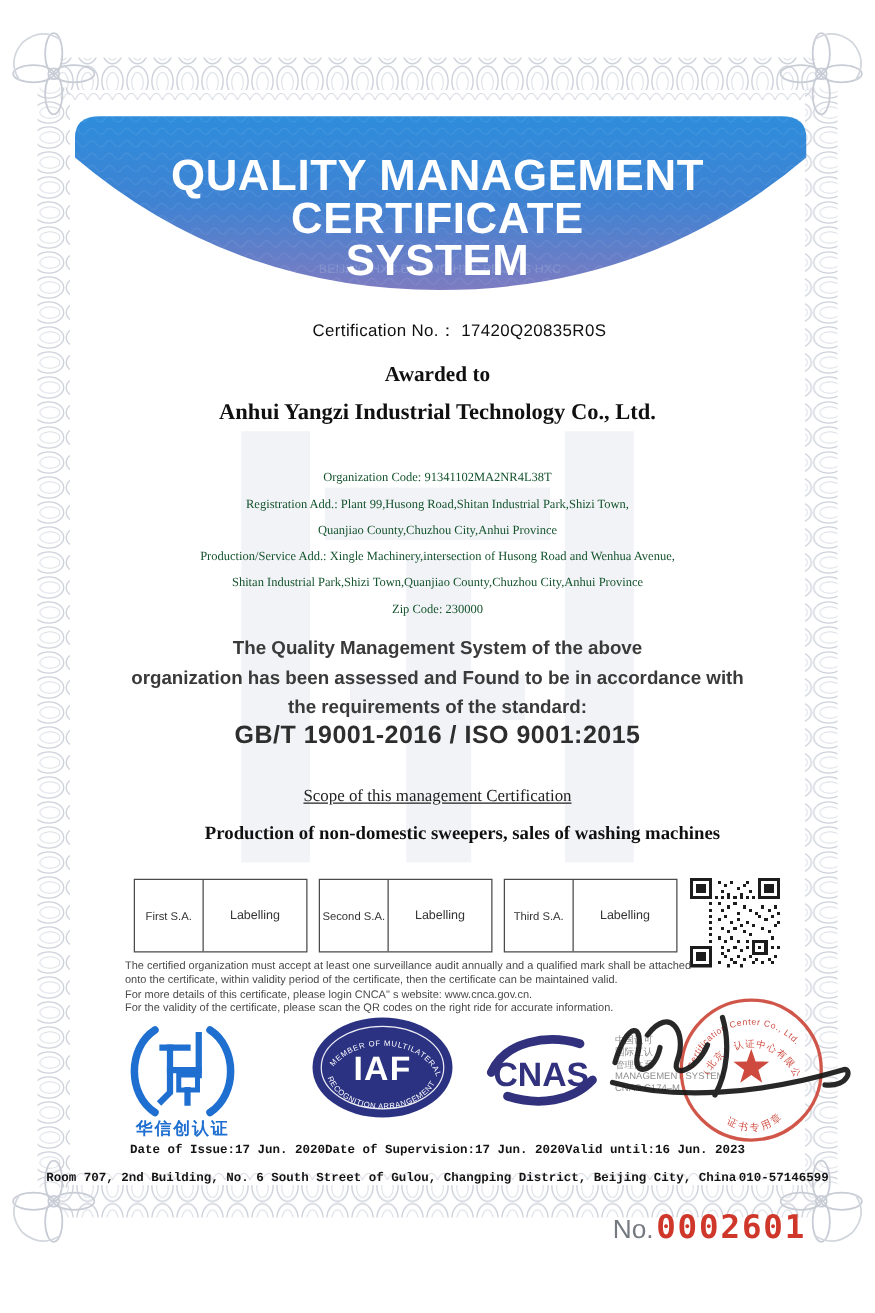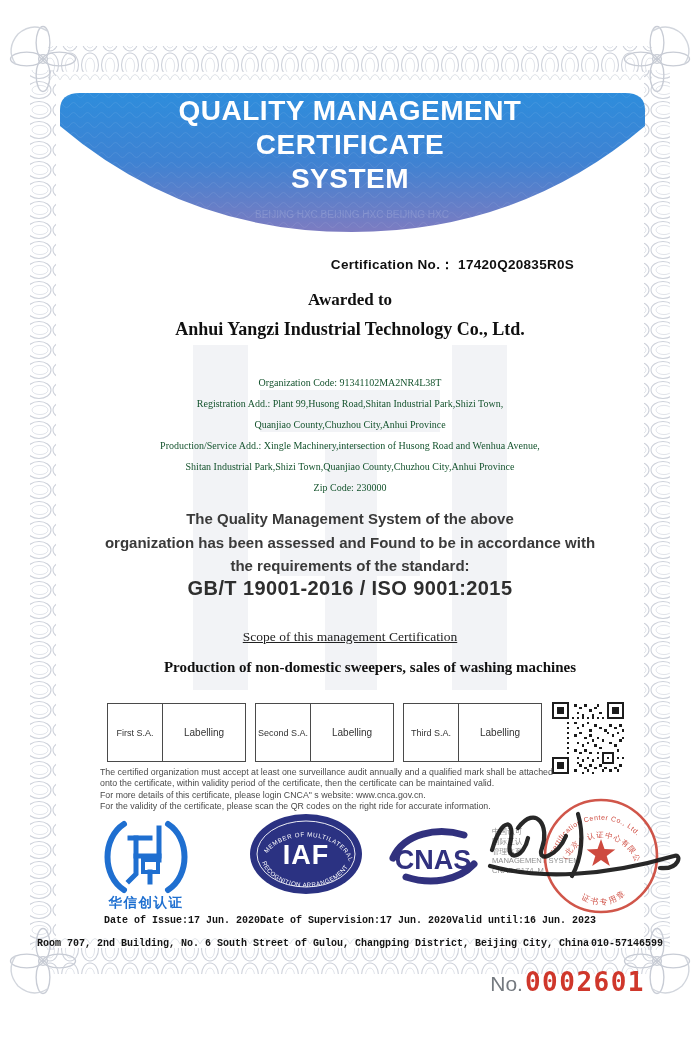--- a/index.html
+++ b/index.html
@@ -2,26 +2,26 @@
 <html><head>
 <meta charset="utf-8">
 <style>
   html,body{margin:0;padding:0;background:#ffffff;}
   .page{position:relative;width:700px;height:1050px;background:#fff;overflow:hidden;
         font-family:"Liberation Sans",sans-serif;color:#1a1a1a;}
   .abs{position:absolute;}
   svg{display:block;}
 
   
-  .hdr-text{left:70px;right:70px;top:94px;text-align:center;color:#fff;
-            font-weight:bold;font-size:28px;line-height:34px;letter-spacing:.5px;z-index:3;}
+  .hdr-text{left:70px;right:70px;top:124px;text-align:center;color:#fff;
+            font-weight:bold;font-size:35px;line-height:34px;letter-spacing:.5px;z-index:3;}
 
   
-  .certno{top:256px;left:250px;right:45px;text-align:center;font-size:13.5px;
-          font-weight:bold;color:#101010;letter-spacing:.3px;z-index:3;}
+  .certno{top:256px;left:250px;right:45px;text-align:left;font-size:13.5px;
+          font-weight:normal;color:#101010;letter-spacing:.3px;z-index:3;}
 
   .serif{font-family:"Liberation Serif",serif;}
   .center{left:0;right:0;text-align:center;z-index:3;}
 
   .awarded{top:290px;font-size:17px;font-weight:bold;color:#101010;}
   .company{top:319px;font-size:18px;font-weight:bold;color:#101010;}
   .details{top:352px;font-size:10px;line-height:21px;color:#14532d;margin-top:20px;}
   .statement{top:507px;font-size:15px;font-weight:bold;color:#3a3a3a;line-height:23.5px;}
   .standard{top:577px;font-size:20px;font-weight:bold;color:#2e2e2e;letter-spacing:.4px;}
   .scope-h{top:629px;font-size:13.5px;color:#222;text-decoration:underline;}

